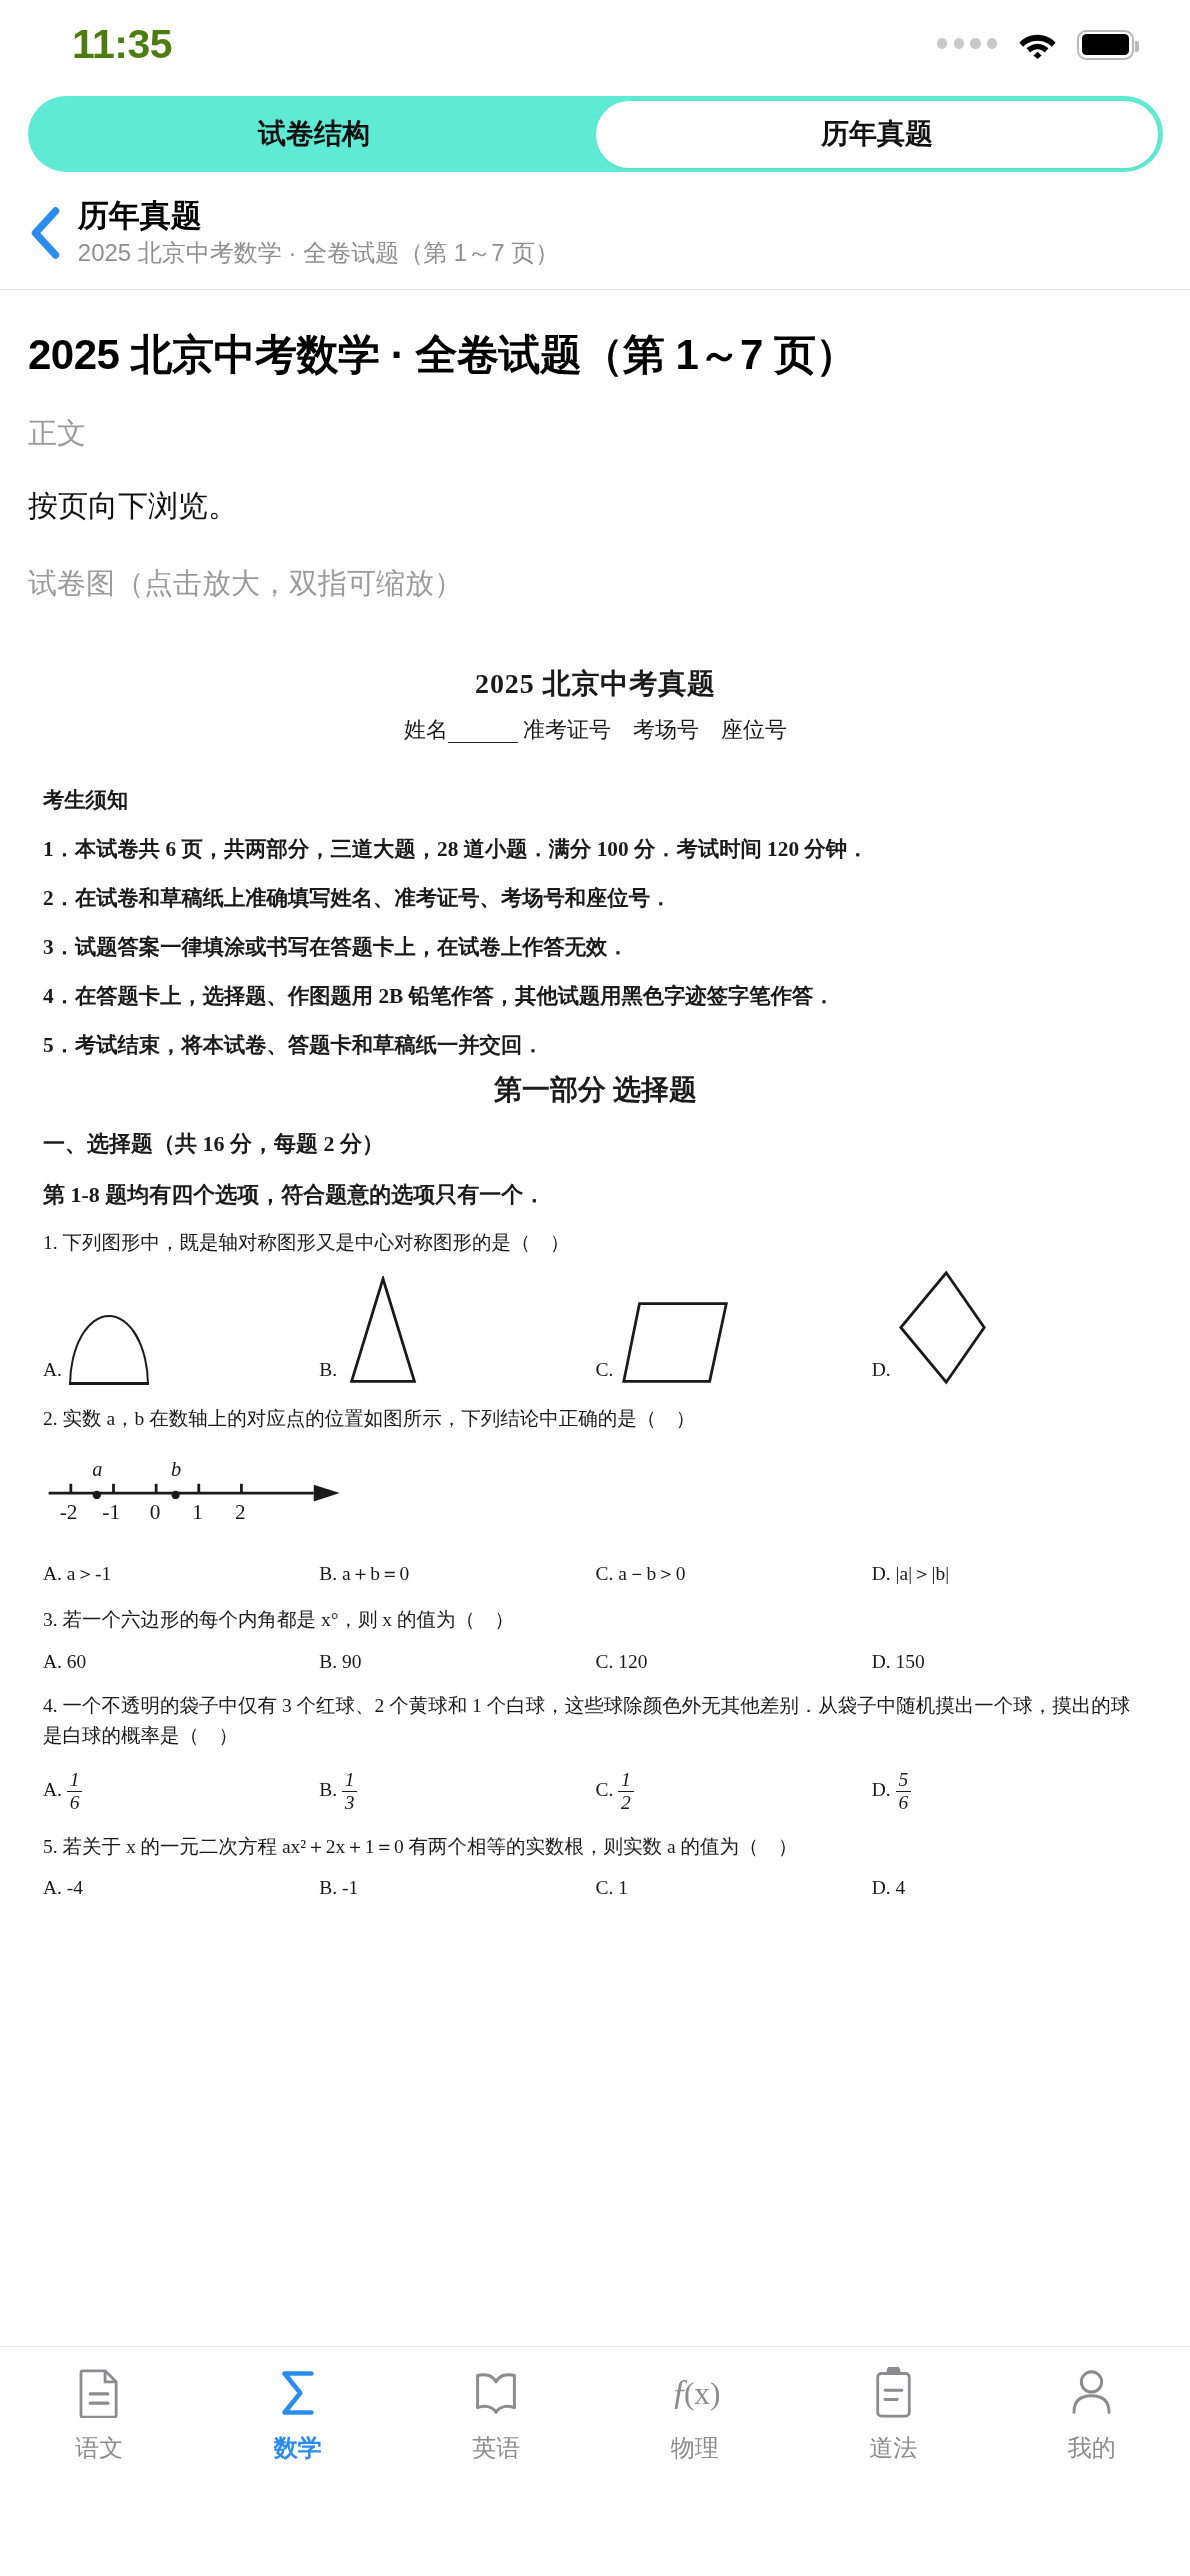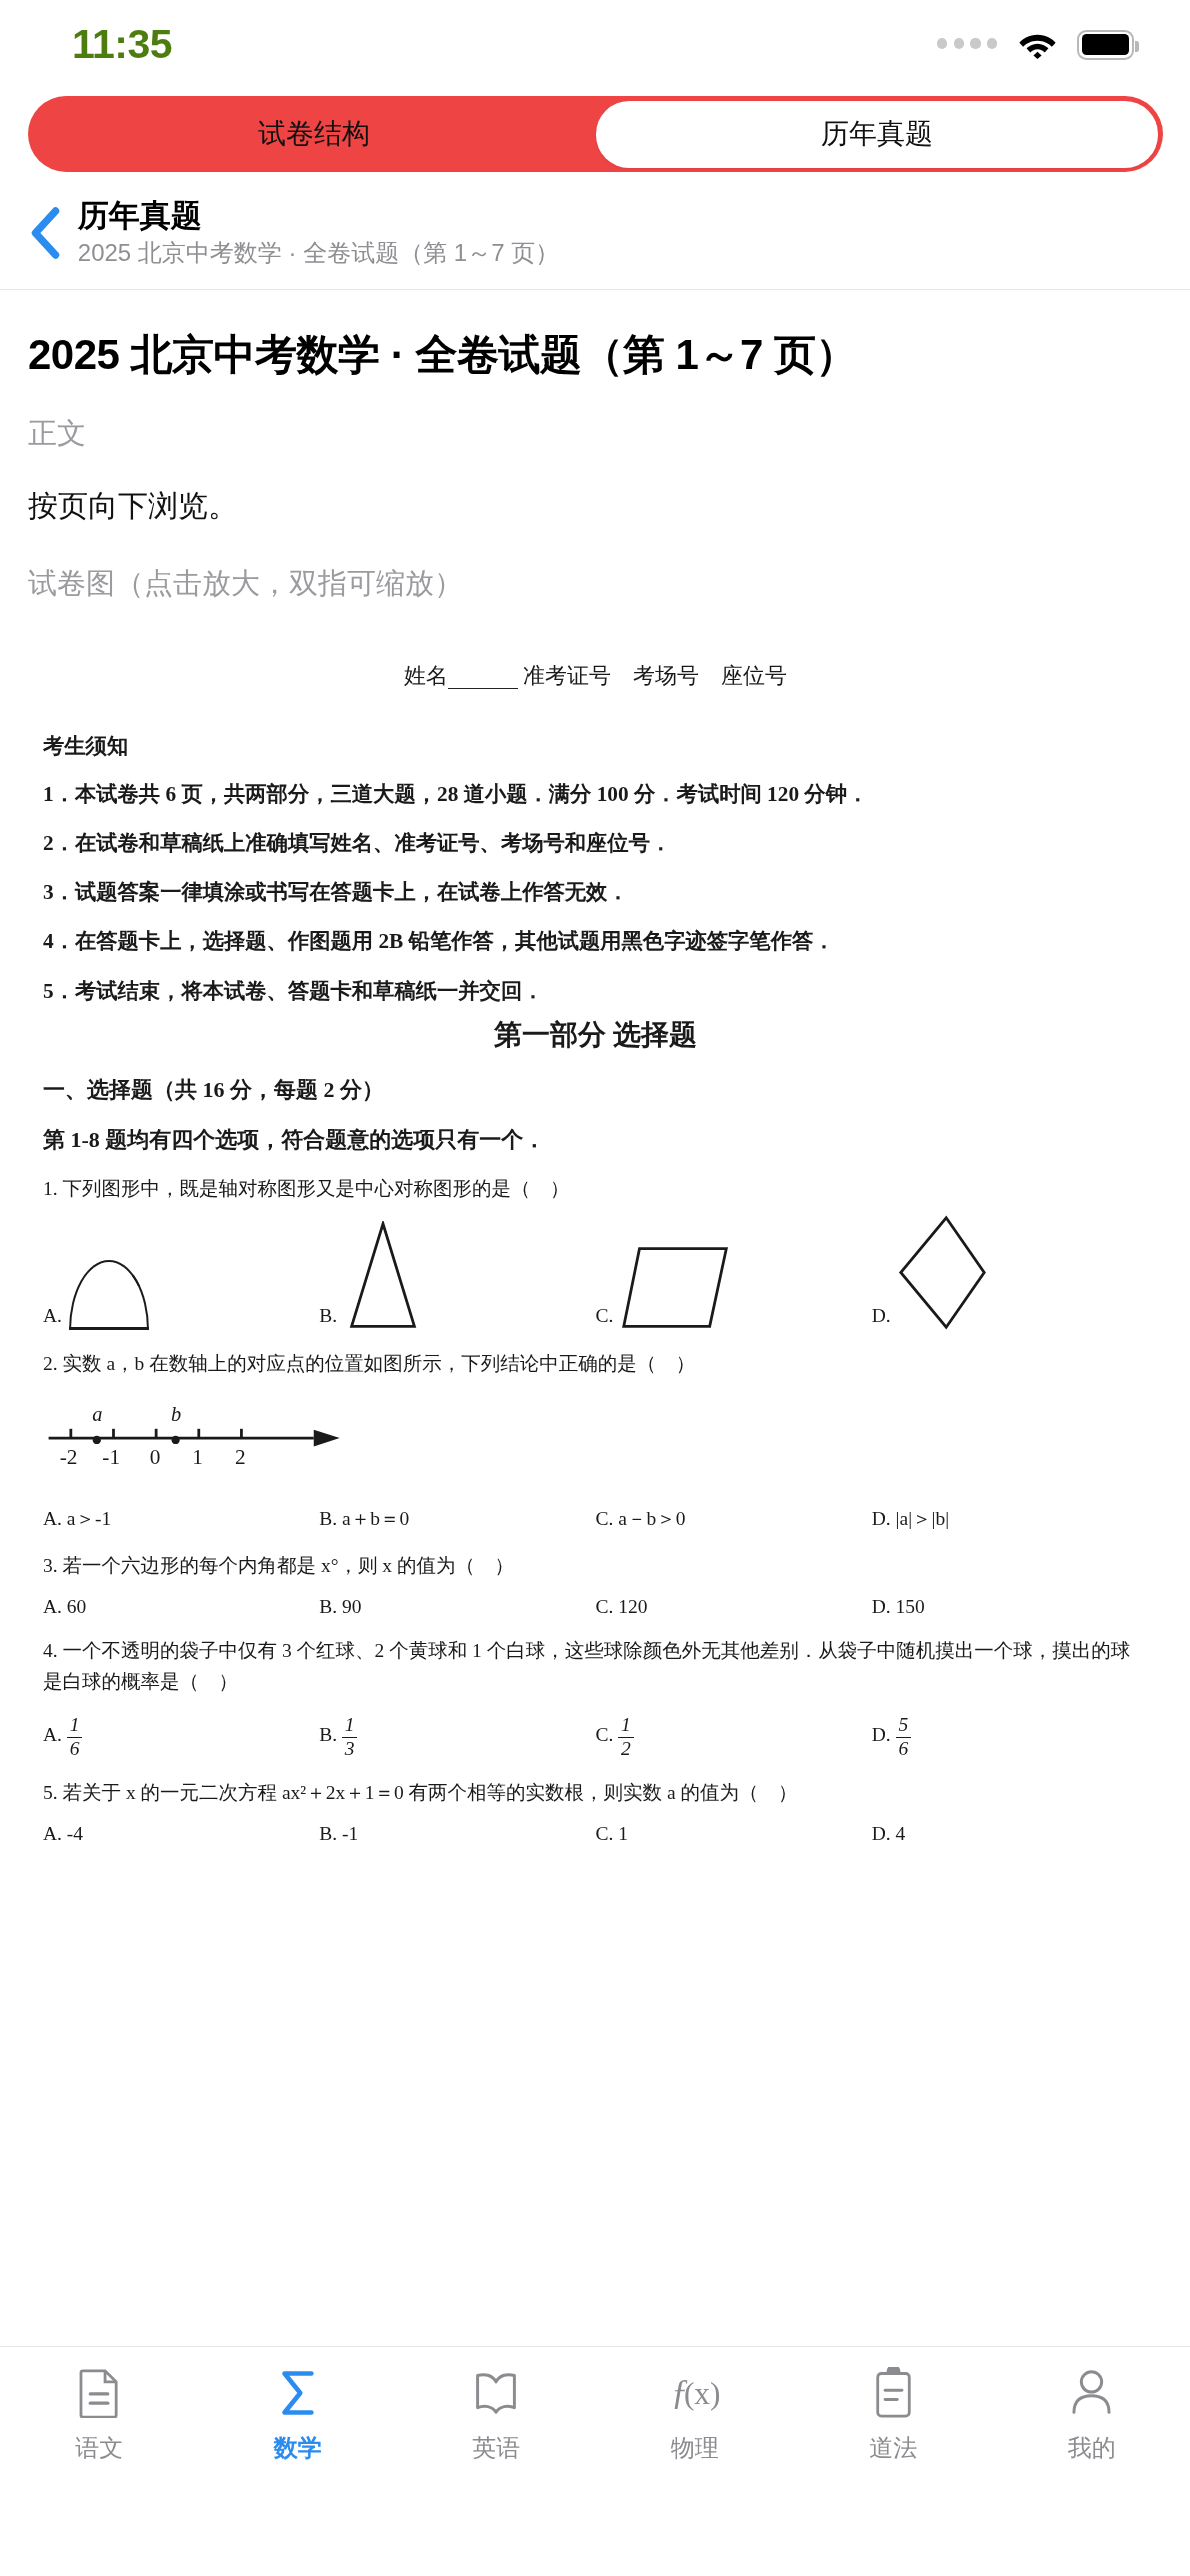--- a/index.html
+++ b/index.html
@@ -30,22 +30,22 @@
   }
   .batt::after {
     content:""; position:absolute; right:-7.4px; top:9.3px;
     width:4.6px; height:11px; background:#b8b8b8; border-radius:0 2.8px 2.8px 0;
   }
   .batt i { display:block; width:100%; height:100%; background:#000; border-radius:4.6px; }
 
   
   .seg-wrap { padding:7.4px 28px 0 28px; }
   .seg {
-    height:76px; background:#ef4444; border-radius:38px;
-    display:flex; align-items:center; position:relative; padding:4.6px;
+    height:76px; background:#5eead4; border-radius:38px;
+    display:flex; align-items:center; position:relative; padding:4.6px;font-weight:bold;
   }
   .seg-item {
     flex:1; height:100%; display:flex; align-items:center; justify-content:center;
     font-size:28px; color:#111; border-radius:33px;
   }
   .seg-item.active { background:#ffffff; box-shadow:0 0.9px 2.8px rgba(0,0,0,0.07); }
 
   
   .crumb {
     display:flex; align-items:center; gap:7.4px;
@@ -169,20 +169,21 @@
 </div>
 
 <div class="content">
   <div class="page-title">2025 北京中考数学 · 全卷试题（第 1～7 页）</div>
   <div class="sec-label">正文</div>
   <div class="body-text">按页向下浏览。</div>
   <div class="img-caption">试卷图（点击放大，双指可缩放）</div>
 
   <div class="sheet">
 
+    <div class="sh-h1">2025 北京中考真题</div>
 
     <div class="sh-fields">
       <span>姓名</span><u>&nbsp;</u>
       <span>准考证号　考场号　座位号</span>
     </div>
 
     <div class="sh-notice-h">考生须知</div>
     <div class="sh-li">1．本试卷共 6 页，共两部分，三道大题，28 道小题．满分 100 分．考试时间 120 分钟．</div>
     <div class="sh-li">2．在试卷和草稿纸上准确填写姓名、准考证号、考场号和座位号．</div>
     <div class="sh-li">3．试题答案一律填涂或书写在答题卡上，在试卷上作答无效．</div>

